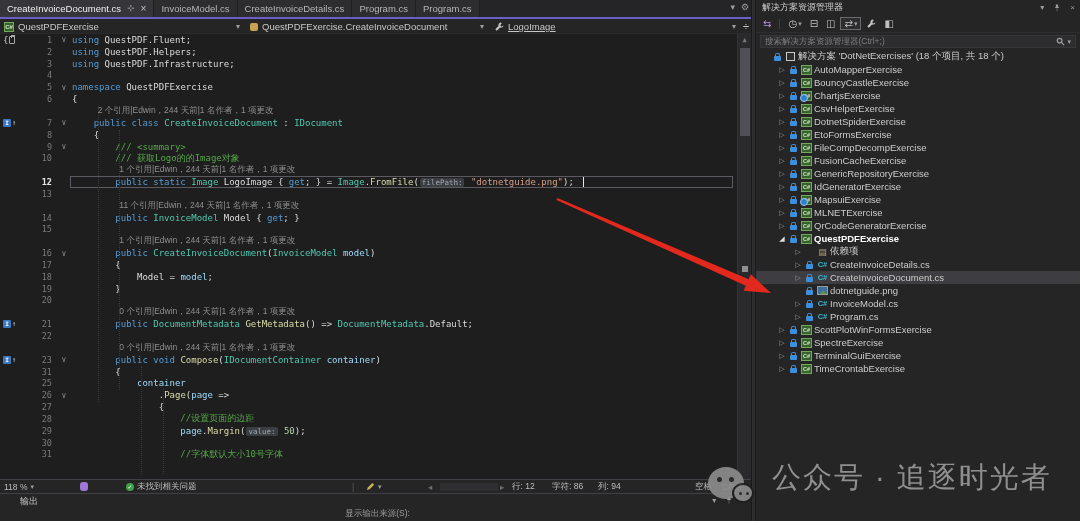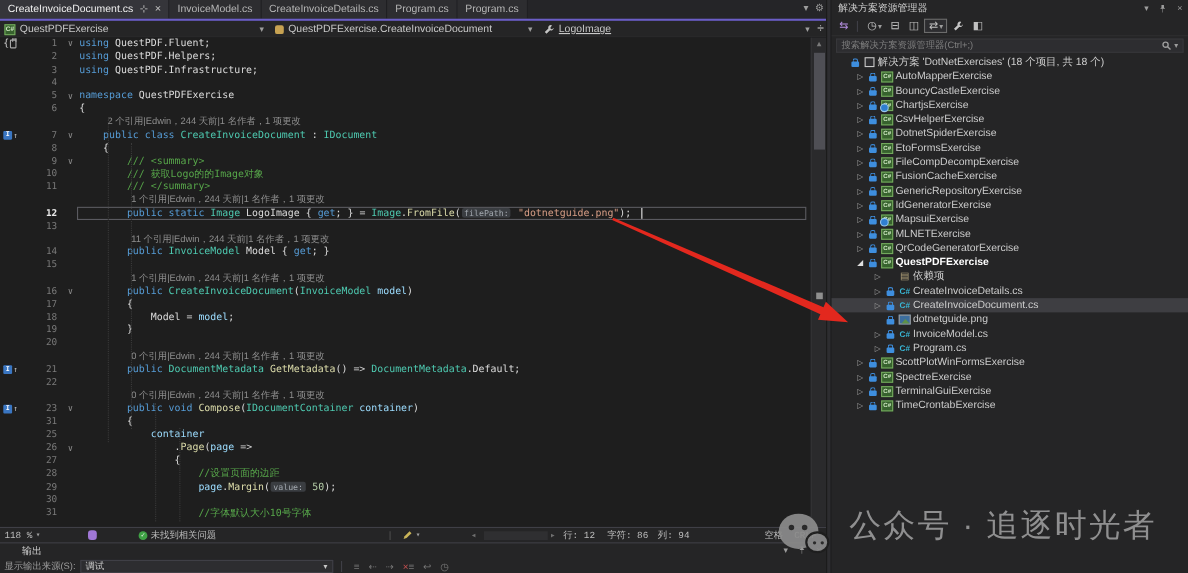--- a/index.html
+++ b/index.html
@@ -55,34 +55,34 @@
   .iguide { position:absolute; width:0; border-left:1px dotted #3a3a3a; pointer-events:none; }
 
   
   #vscroll { position:absolute; right:0; top:0; width:14px; height:445px; background:#2a2a2c; border-left:1px solid #333336; }
   #vscroll .arr { display:block; text-align:center; color:#7a7a7a; font-size:7px; height:12px; line-height:12px; }
   #vthumb { position:absolute; left:2px; top:14px; width:10px; height:88px; background:#4f4f55; }
   #vmark { position:absolute; left:4px; top:232px; width:6px; height:6px; background:#8f8f8f; }
 
   
   #estrip { position:absolute; left:0; top:479px; width:751px; height:14px; background:#252526;
-            border-top:1px solid #3f3f46; font-size:8.5px; color:#bdbdbd;font-family:Liberation Mono, monospace; }
+            border-top:1px solid #3f3f46; font-size:8.5px; color:#bdbdbd; }
   #estrip .item { position:absolute; top:0; height:13px; display:flex; align-items:center; gap:3px; }
   .health-dot { width:8px; height:8px; border-radius:50%; background:#3fa145; color:#fff; font-size:6px;
                 line-height:8px; text-align:center; }
   .ind-dot { width:8px; height:9px; border-radius:3px; background:#a077d6; }
   .pencil-svg { width:9px; height:9px; fill:#c9b458; }
   #htrack { position:absolute; left:440px; top:3px; width:58px; height:8px; background:#2f2f31; }
 
   
   #output { position:absolute; left:0; top:493px; width:751px; height:28px; background:#252526; border-top:1px solid #3f3f46; }
   #output-title-row { position:relative; height:14px; display:flex; align-items:center; padding-left:4px;
                       color:#cccccc; font-size:9px;margin-left:16px; }
   #output-title-icons { position:absolute; right:4px; top:2px; display:flex; gap:9px; color:#9d9d9d; font-size:8px; }
-  #output-toolbar { height:14px; display:flex; align-items:center; gap:4px; padding-left:4px; color:#9d9d9d; font-size:8.5px; }
+  #output-toolbar { height:14px; display:flex; align-items:center; gap:4px; padding-left:4px; color:#9d9d9d; font-size:8.5px;flex-direction:column; }
   #output-combo { width:230px; height:12px; background:#2d2d30; border:1px solid #3f3f46; color:#c8c8c8;
                   display:flex; align-items:center; justify-content:space-between; padding:0 4px; font-size:8.5px; }
   .ot-icon { color:#777; font-size:9px; padding:0 4px; }
   .ot-icon .redx { color:#c75050; }
   .pin-svg { width:8px; height:8px; fill:#9d9d9d; }
 
   
   #splitter { position:absolute; left:751px; top:0; width:5px; height:521px; background:#2d2d30;
               border-left:1px solid #1a1a1a; border-right:1px solid #1a1a1a; }
 
@@ -196,21 +196,20 @@
           <div class="crow"><span class="margin-cell"></span><span class="lnum">2</span><span class="fold"></span><span class="ctext"><span class="s-kw">using</span><span class="s-pl"> QuestPDF.Helpers;</span></span></div>
           <div class="crow"><span class="margin-cell"></span><span class="lnum">3</span><span class="fold"></span><span class="ctext"><span class="s-kw">using</span><span class="s-pl"> QuestPDF.Infrastructure;</span></span></div>
           <div class="crow"><span class="margin-cell"></span><span class="lnum">4</span><span class="fold"></span><span class="ctext"></span></div>
           <div class="crow"><span class="margin-cell"></span><span class="lnum">5</span><span class="fold">∨</span><span class="ctext"><span class="s-kw">namespace</span><span class="s-pl"> QuestPDFExercise</span></span></div>
           <div class="crow"><span class="margin-cell"></span><span class="lnum">6</span><span class="fold"></span><span class="ctext"><span class="s-pl">{</span></span></div>
           <div class="crow lens" style="padding-left: 97.68px;">2 个引用|Edwin，244 天前|1 名作者，1 项更改</div>
           <div class="crow"><span class="margin-cell"><span class="inh-box">I</span><span class="inh-arrow">↑</span></span><span class="lnum">7</span><span class="fold">∨</span><span class="ctext"><span class="s-kw">    public class </span><span class="s-ty">CreateInvoiceDocument</span><span class="s-pl"> : </span><span class="s-ty">IDocument</span></span></div>
           <div class="crow"><span class="margin-cell"></span><span class="lnum">8</span><span class="fold"></span><span class="ctext"><span class="s-pl">    {</span></span></div>
           <div class="crow"><span class="margin-cell"></span><span class="lnum">9</span><span class="fold">∨</span><span class="ctext"><span class="s-cm">        /// &lt;summary&gt;</span></span></div>
           <div class="crow"><span class="margin-cell"></span><span class="lnum">10</span><span class="fold"></span><span class="ctext"><span class="s-cm">        /// 获取Logo的的Image对象</span></span></div>
-          <div class="crow"><span class="margin-cell"></span><span class="lnum">11</span><span class="fold"></span><span class="ctext"><span class="s-cm">        /// &lt;/summary&gt;</span></span></div>
           <div class="crow lens" style="padding-left: 119.36px;">1 个引用|Edwin，244 天前|1 名作者，1 项更改</div>
           <div class="crow current"><span class="margin-cell"></span><span class="lnum cur">12</span><span class="fold"></span><span class="ctext"><span class="s-kw">        public static </span><span class="s-ty">Image</span><span class="s-pl"> LogoImage { </span><span class="s-kw">get</span><span class="s-pl">; } = </span><span class="s-ty">Image</span><span class="s-pl">.</span><span class="s-me">FromFile</span><span class="s-pl">(</span><span class="s-hint">filePath:</span><span class="s-str"> "dotnetguide.png"</span><span class="s-pl">);</span><span class="caret"></span></span></div>
           <div class="crow"><span class="margin-cell"></span><span class="lnum">13</span><span class="fold"></span><span class="ctext"></span></div>
           <div class="crow lens" style="padding-left: 119.36px;">11 个引用|Edwin，244 天前|1 名作者，1 项更改</div>
           <div class="crow"><span class="margin-cell"></span><span class="lnum">14</span><span class="fold"></span><span class="ctext"><span class="s-kw">        public </span><span class="s-ty">InvoiceModel</span><span class="s-pl"> Model { </span><span class="s-kw">get</span><span class="s-pl">; }</span></span></div>
           <div class="crow"><span class="margin-cell"></span><span class="lnum">15</span><span class="fold"></span><span class="ctext"></span></div>
           <div class="crow lens" style="padding-left: 119.36px;">1 个引用|Edwin，244 天前|1 名作者，1 项更改</div>
           <div class="crow"><span class="margin-cell"></span><span class="lnum">16</span><span class="fold">∨</span><span class="ctext"><span class="s-kw">        public </span><span class="s-ty">CreateInvoiceDocument</span><span class="s-pl">(</span><span class="s-ty">InvoiceModel</span><span class="s-prm"> model</span><span class="s-pl">)</span></span></div>
           <div class="crow"><span class="margin-cell"></span><span class="lnum">17</span><span class="fold"></span><span class="ctext"><span class="s-pl">        {</span></span></div>
           <div class="crow"><span class="margin-cell"></span><span class="lnum">18</span><span class="fold"></span><span class="ctext"><span class="s-pl">            Model = </span><span class="s-prm">model</span><span class="s-pl">;</span></span></div>

